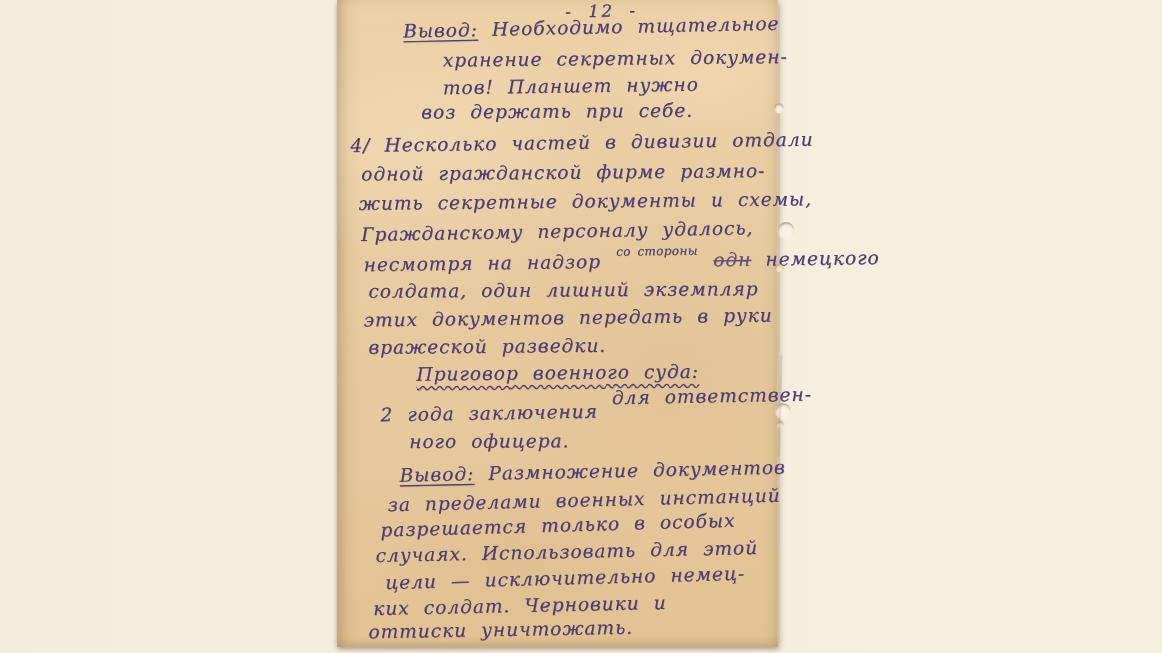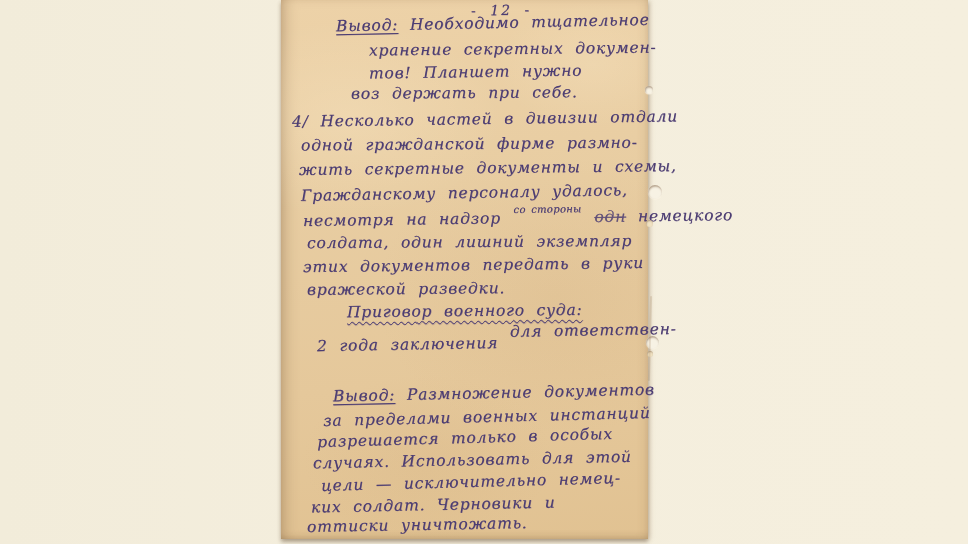--- a/index.html
+++ b/index.html
@@ -127,20 +127,21 @@
     <div class="hw" style="left:26px; top:235px; transform:rotate(-0.4deg);">солдата, один лишний экземпляр</div>
     <div class="hw" style="left:22px; top:258px; transform:rotate(-0.7deg);">этих документов передать в руки</div>
     <div class="hw" style="left:26px; top:282px; transform:rotate(-0.5deg);">вражеской разведки.</div>
 
     <div class="hw wavy" style="left:66px; top:304px; transform:rotate(-0.6deg);">Приговор военного суда:</div>
 
     <div class="hw" style="left:36px; top:336px; transform:rotate(-1deg);">
       <span>2 года заключения</span>
       <span class="raised">для ответствен-</span>
     </div>
+    <div class="hw" style="left:60px; top:361px; transform:rotate(-0.3deg);">ного офицера.</div>
 
     <div class="hw" style="left:52px; top:386px; transform:rotate(-1.2deg);">
       <span class="ul">Вывод:</span>
       <span>Размножение документов</span>
     </div>
     <div class="hw" style="left:42px; top:410px; transform:rotate(-1.4deg);">за пределами военных инстанций</div>
     <div class="hw" style="left:36px; top:431px; transform:rotate(-1.6deg);">разрешается только в особых</div>
     <div class="hw" style="left:32px; top:453px; transform:rotate(-1.2deg);">случаях. Использовать для этой</div>
     <div class="hw" style="left:40px; top:475px; transform:rotate(-1.5deg);">цели — исключительно немец-</div>
     <div class="hw" style="left:30px; top:498px; transform:rotate(-1.2deg);">ких солдат. Черновики и</div>

